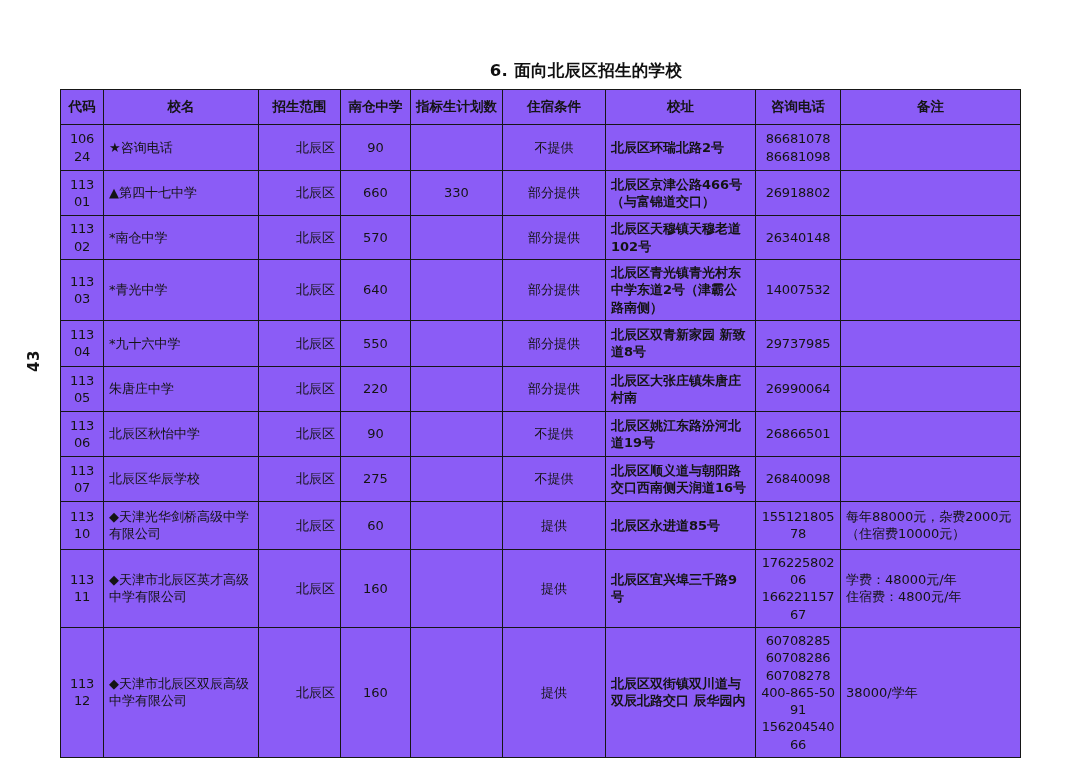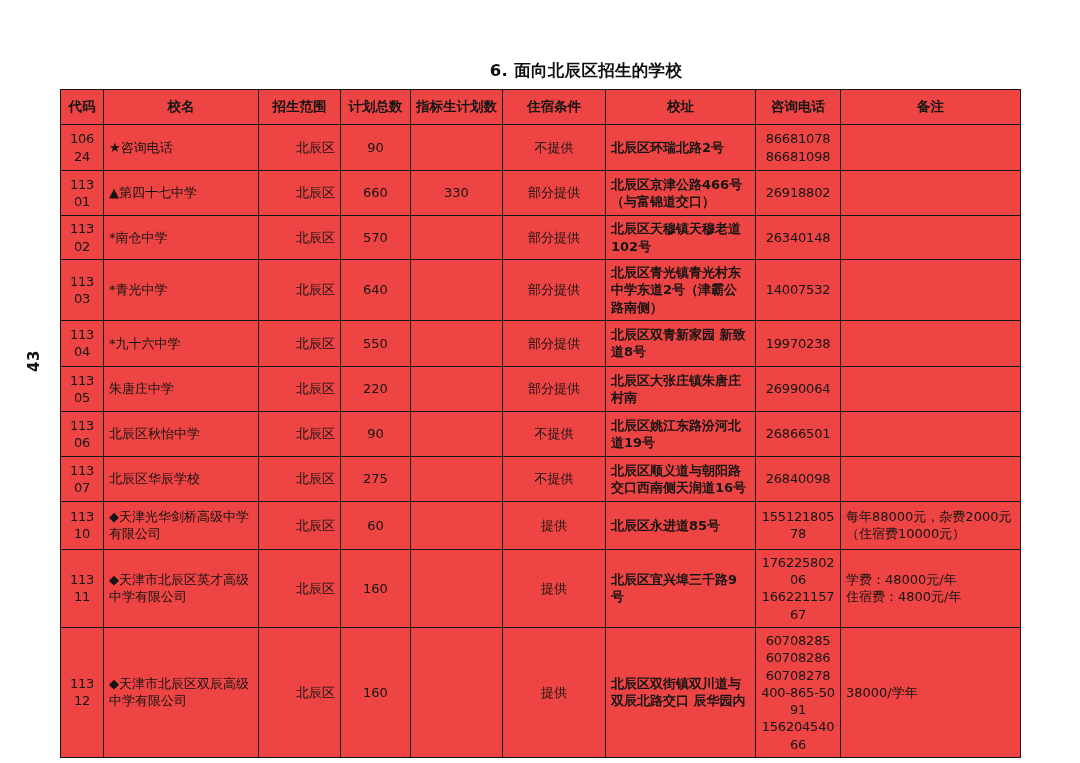--- a/index.html
+++ b/index.html
@@ -50,21 +50,21 @@
   #school-table-wrap {
     position: absolute;
     left: 60px;
     top: 89px;
     width: 960px;
   }
   table.sheet {
     border-collapse: collapse;
     width: 960px;
     table-layout: fixed;
-    background: #ef4444;
+    background: #8b5cf6;
   }
   table.sheet th,
   table.sheet td {
     border: 1.15px solid #161616;
     padding: 4px 5px;
     font-size: 13px;
     line-height: 1.33;
     vertical-align: middle;
     color: #141414;
     word-break: break-all;
@@ -132,21 +132,21 @@
         <col class="c-dorm">
         <col class="c-addr">
         <col class="c-phone">
         <col class="c-remark">
     </colgroup>
     <thead>
       <tr class="r-h">
         <th>代码</th>
         <th>校名</th>
         <th>招生范围</th>
-        <th>计划总数</th>
+        <th>南仓中学</th>
         <th>指标生计划数</th>
         <th>住宿条件</th>
         <th>校址</th>
         <th>咨询电话</th>
         <th>备注</th>
       </tr>
     </thead>
     <tbody>
       <tr class="r0">
         <td class="code">10624</td>
@@ -194,21 +194,21 @@
         <td class="remark multi"></td>
       </tr>
       <tr class="r4">
         <td class="code">11304</td>
         <td class="name">*九十六中学</td>
         <td class="scope">北辰区</td>
         <td class="total">550</td>
         <td class="quota"></td>
         <td class="dorm">部分提供</td>
         <td class="addr">北辰区双青新家园 新致道8号</td>
-        <td class="phone multi">19970238</td>
+        <td class="phone multi">29737985</td>
         <td class="remark multi"></td>
       </tr>
       <tr class="r5">
         <td class="code">11305</td>
         <td class="name">朱唐庄中学</td>
         <td class="scope">北辰区</td>
         <td class="total">220</td>
         <td class="quota"></td>
         <td class="dorm">部分提供</td>
         <td class="addr">北辰区大张庄镇朱唐庄村南</td>

